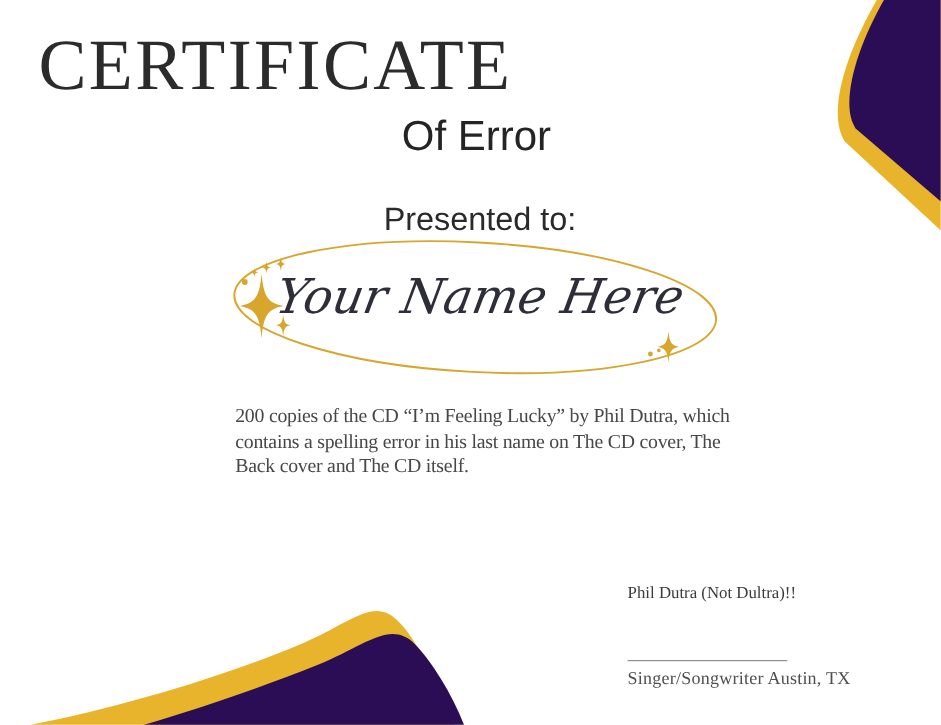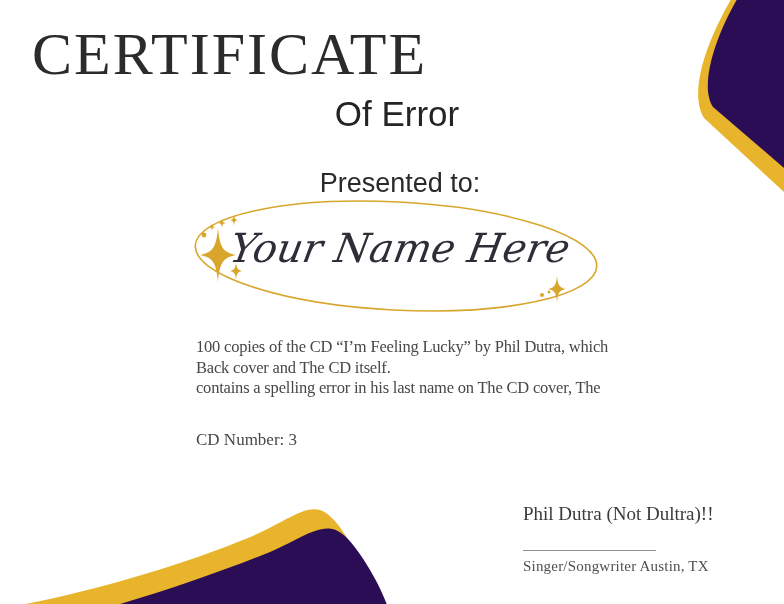--- a/index.html
+++ b/index.html
@@ -46,21 +46,21 @@
     font-family:"Liberation Serif",serif;font-size:16.5px;line-height:20.5px;
     letter-spacing:-0.2px;color:var(--body-text);
   }
   .body-text div{white-space:nowrap;}
   .cd-number{
     left:196px;top:430px;
     font-family:"Liberation Serif",serif;font-size:17px;color:var(--body-text);
   }
   .sig-name{
     left:523px;top:487px;
-    font-family:"Liberation Serif",serif;font-size:19px;color:#3b3b3b;margin-top:16px;
+    font-family:"Liberation Serif",serif;font-size:14px;color:#3b3b3b;
   }
   .sig-line{
     left:523px;top:550px;width:133px;height:0;
     border-top:1.5px solid #8f8f8f;
   }
   .sig-title{
     left:523px;top:558px;
     font-family:"Liberation Serif",serif;font-size:15px;letter-spacing:0.2px;
     color:var(--muted);
   }
@@ -100,24 +100,23 @@
       <circle class="gold-sparkle" cx="549" cy="292" r="1.5"></circle>
     </g>
   </svg>
 
   <div class="abs title">CERTIFICATE</div>
   <div class="abs subtitle">Of Error</div>
   <div class="abs presented">Presented to:</div>
   <div class="abs recipient">Your Name Here</div>
 
   <div class="abs body-text">
-    <div>100 copies of the CD “I’m Feeling Lucky” by Phil Dutra, which</div>
+    <div>200 copies of the CD “I’m Feeling Lucky” by Phil Dutra, which</div>
+    <div>contains a spelling error in his last name on The CD cover, The</div>
     <div>Back cover and The CD itself.</div>
-    <div>contains a spelling error in his last name on The CD cover, The</div>
   </div>
 
-  <div class="abs cd-number">CD Number: 3</div>
 
   <div class="abs sig-name">Phil Dutra (Not Dultra)!!</div>
   <div class="abs sig-line"></div>
   <div class="abs sig-title">Singer/Songwriter Austin, TX</div>
 
 </div>
 
 </body></html>

